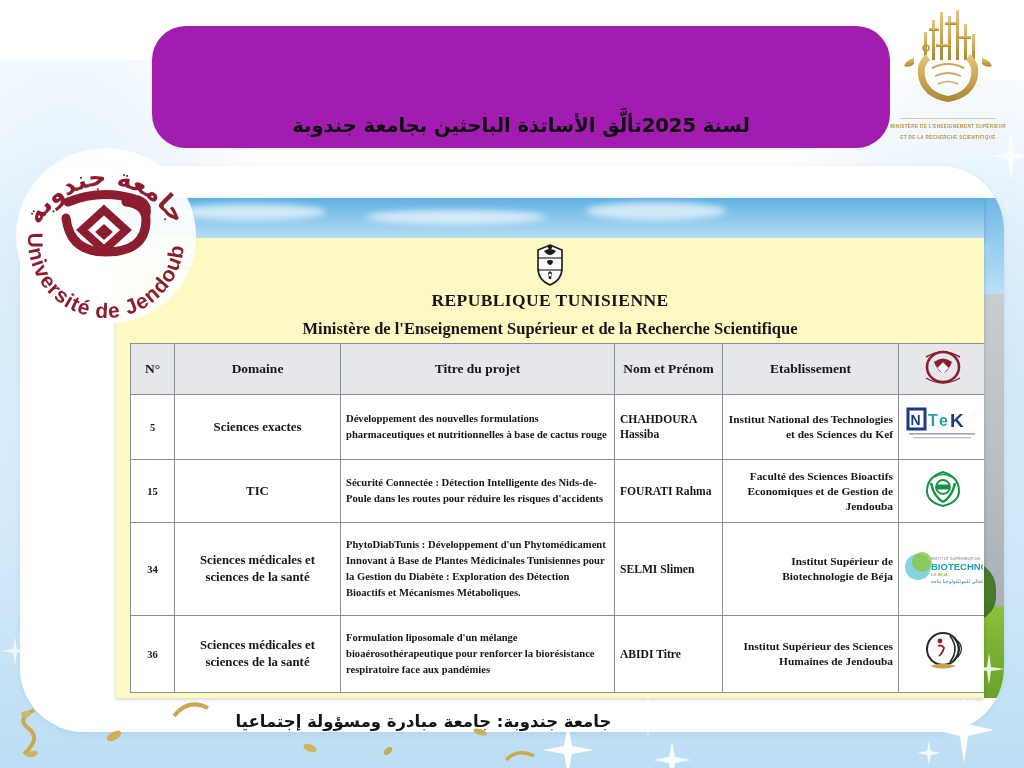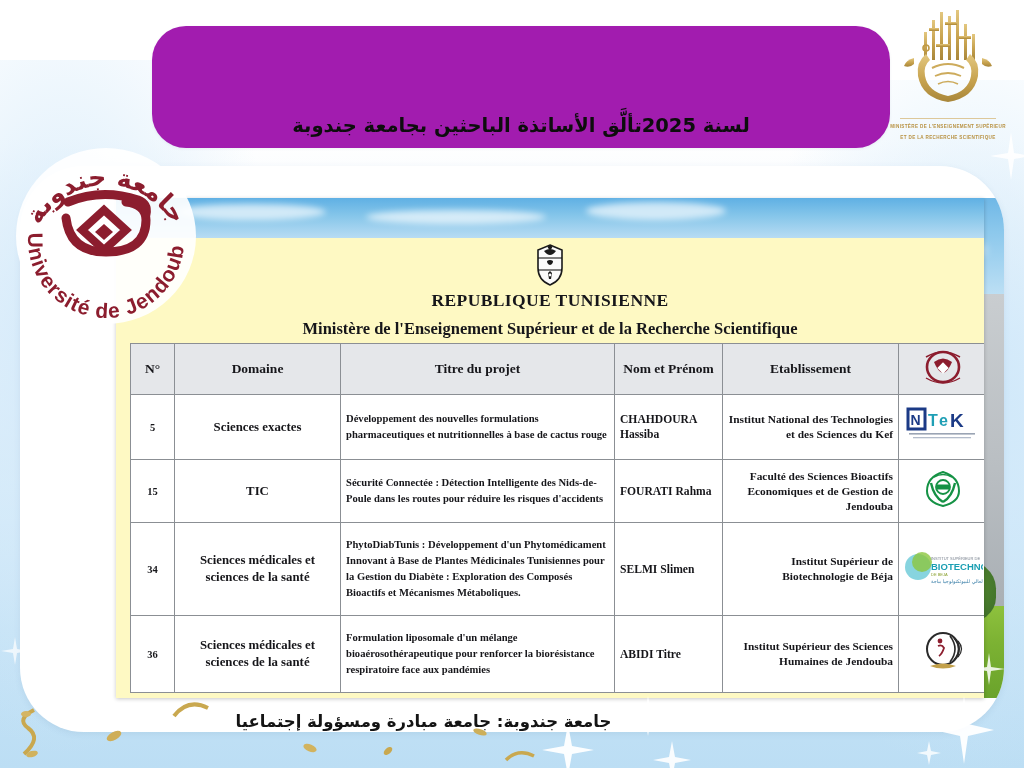--- a/index.html
+++ b/index.html
@@ -461,21 +461,21 @@
                   <circle cx="23" cy="18" r="7" fill="none" stroke="#159245" stroke-width="1.8"></circle>
                   <rect x="17" y="15.5" width="12" height="5" fill="#159245"></rect>
                   <path d="M14 8 q9 -5 18 0" fill="none" stroke="#159245" stroke-width="1.6"></path>
                 </svg>
               </td>
             </tr>
 
             <tr class="r3">
               <td class="c-no">34</td>
               <td class="c-dom">Sciences médicales et sciences de la santé</td>
-              <td class="c-titre">PhytoDiabTunis : Développement d'un Phytomédicament Innovant à Base de Plantes Médicinales Tunisiennes pour la Gestion du Diabète : Exploration des Composés Bioactifs et Mécanismes Métaboliques.</td>
+              <td class="c-titre">PhytoDiabTunis : Développement d'un Phytomédicament Innovant à Base de Plantes Médicinales Tunisiennes pour la Gestion du Diabète : Exploration des Détection Bioactifs et Mécanismes Métaboliques.</td>
               <td class="c-nom">SELMI Slimen</td>
               <td class="c-etab">Institut Supérieur de Biotechnologie de Béja</td>
               <td class="c-logo">
                 <svg width="80" height="42" viewBox="0 0 80 42" aria-hidden="true">
                   <circle cx="15" cy="21" r="13" fill="#24b0c4" opacity="0.55"></circle>
                   <circle cx="19" cy="16" r="10" fill="#8cc63f" opacity="0.8"></circle>
                   <text x="28" y="14" font-family="Liberation Sans, sans-serif" font-size="4" fill="#7a8390">INSTITUT SUPÉRIEUR DE</text>
                   <text x="28" y="24" font-family="Liberation Sans, sans-serif" font-size="9.5" font-weight="bold" fill="#1b9fb3">BIOTECHNOLOGIE</text>
                   <text x="28" y="30" font-family="Liberation Sans, sans-serif" font-size="4" fill="#8aa02f">DE BEJA</text>
                   <text x="28" y="37" font-family="DejaVu Sans, sans-serif" font-size="5" fill="#3a7fa8">المعهد العالي للبيوتكنولوجيا بباجة</text>

